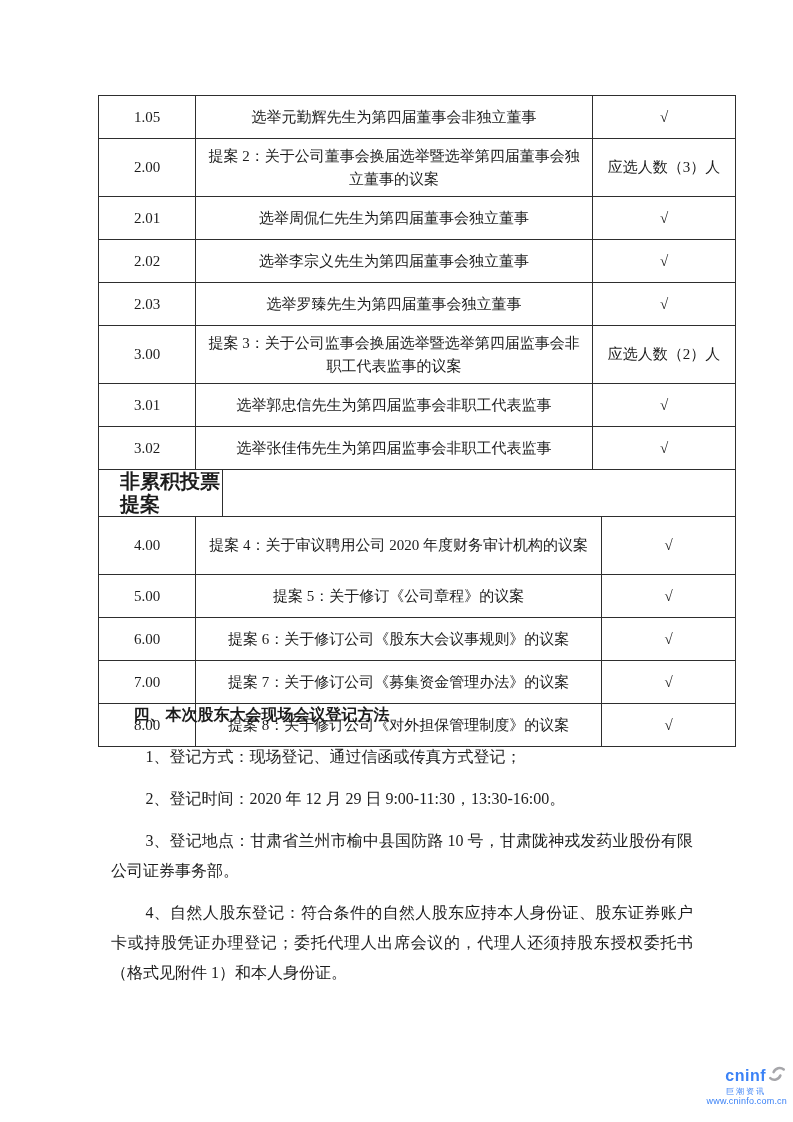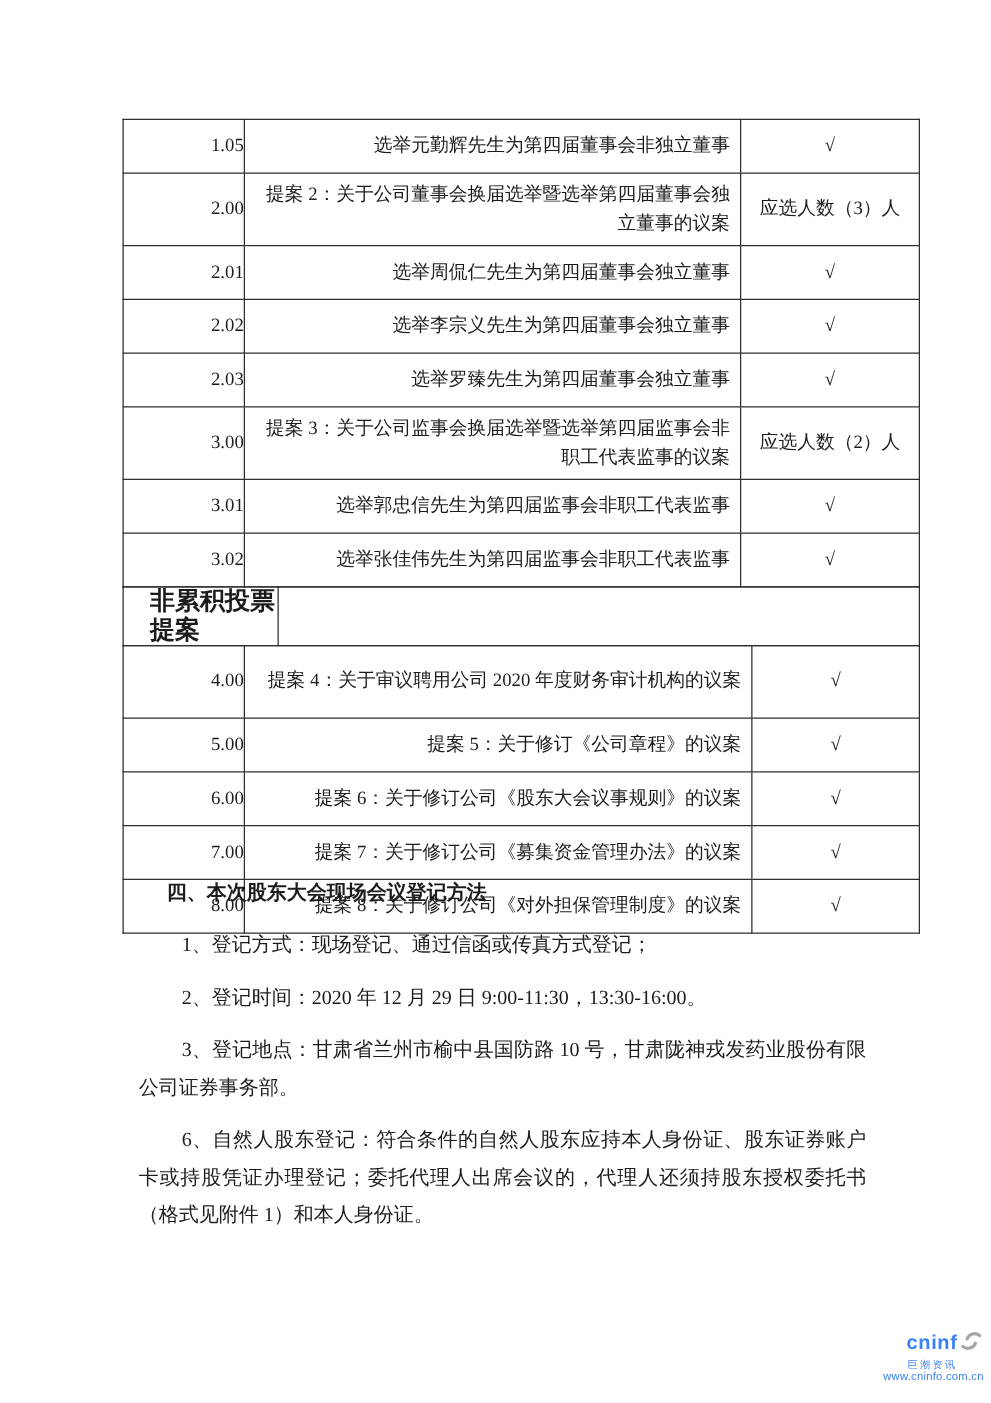--- a/index.html
+++ b/index.html
@@ -20,22 +20,22 @@
   td {
     border: 1px solid #2e2e2e;
     font-size: 15px;
     line-height: 23px;
     padding: 0;
     vertical-align: middle;
     overflow: hidden;
   }
   tr.r-normal td { height: 36px; }
   tr.r-tall td   { height: 51px; }
-  td.c-code { text-align: right; font-family: "Liberation Serif", "DejaVu Serif", serif; }
-  td.c-desc { text-align: right; padding: 3px 8px; }
+  td.c-code { text-align: center; font-family: "Liberation Serif", "DejaVu Serif", serif; }
+  td.c-desc { text-align: center; padding: 3px 8px; }
   td.c-vote { text-align: center; }
   td.c-seclabel {
     font-weight: bold; font-size: 20px;
     padding-left: 21px; height: 36px;
     font-family: "Liberation Sans", "DejaVu Sans", sans-serif;
   }
 
   
   .content {
     position: absolute; left: 99px; top: 700px; width: 606px;
@@ -168,21 +168,21 @@
       </tr>
     </tbody>
       </table>
   </div>
 
   <div class="content">
     <div class="heading">四、本次股东大会现场会议登记方法</div>
     <p>1、登记方式：现场登记、通过信函或传真方式登记；</p>
     <p>2、登记时间：2020 年 12 月 29 日 9:00-11:30，13:30-16:00。</p>
     <p>3、登记地点：甘肃省兰州市榆中县国防路 10 号，甘肃陇神戎发药业股份有限公司证券事务部。</p>
-    <p>6、自然人股东登记：符合条件的自然人股东应持本人身份证、股东证券账户卡或持股凭证办理登记；委托代理人出席会议的，代理人还须持股东授权委托书（格式见附件 1）和本人身份证。</p>
+    <p>4、自然人股东登记：符合条件的自然人股东应持本人身份证、股东证券账户卡或持股凭证办理登记；委托代理人出席会议的，代理人还须持股东授权委托书（格式见附件 1）和本人身份证。</p>
   </div>
 
   <div class="cninfo">
     <div class="brandrow">
       <span class="brand">cninf</span>
       <span>
         <svg width="20" height="18" viewBox="0 0 24 24">
           <path d="M21 6 A 8.5 8.5 0 0 0 7.5 9.5" fill="none" stroke="#a6a6aa" stroke-width="3.4" stroke-linecap="round"></path>
           <path d="M3 17.5 A 8.5 8.5 0 0 0 16.5 14" fill="none" stroke="#a6a6aa" stroke-width="3.4" stroke-linecap="round"></path>
         </svg>

